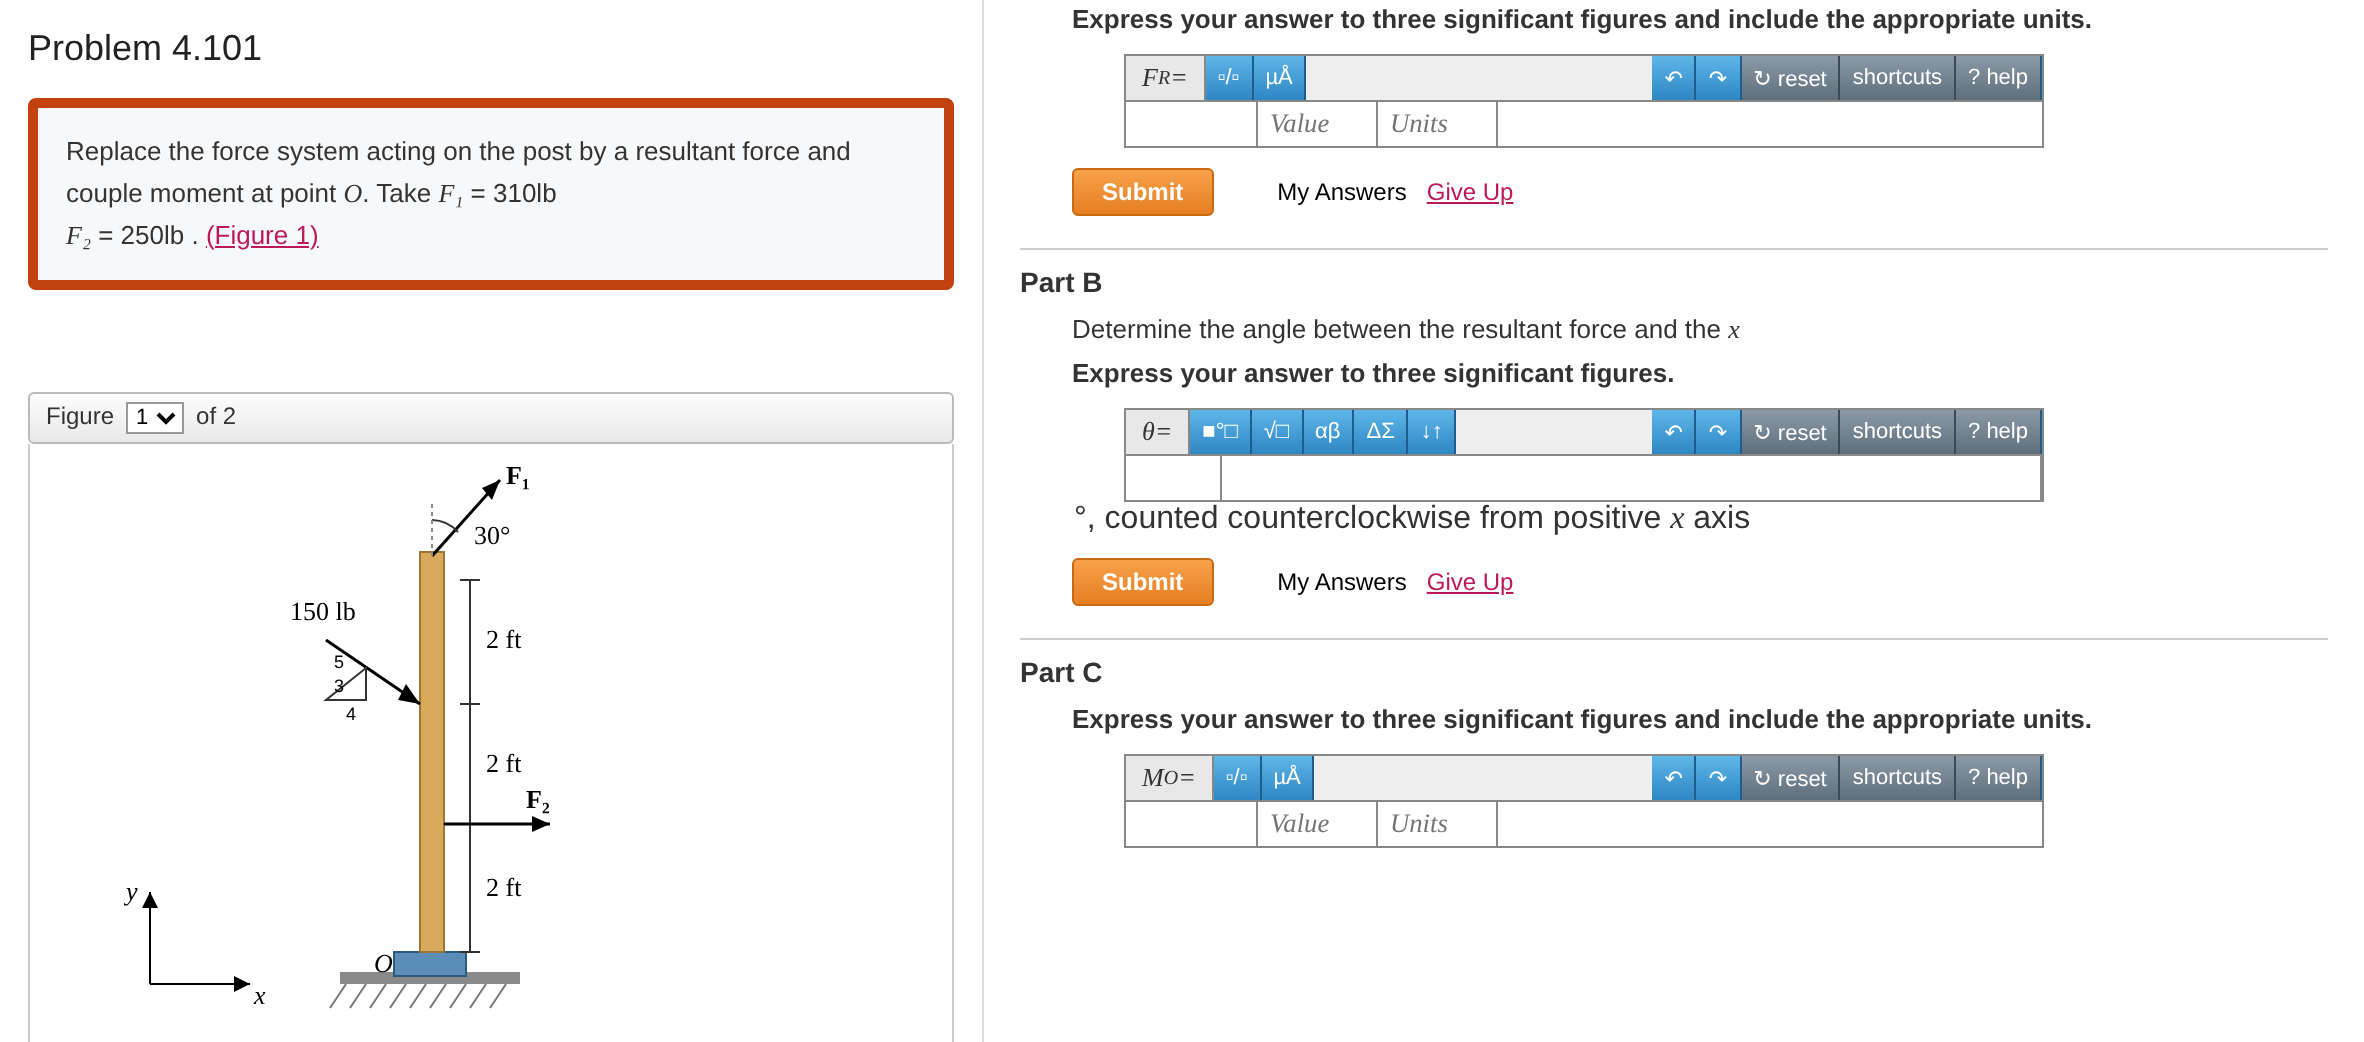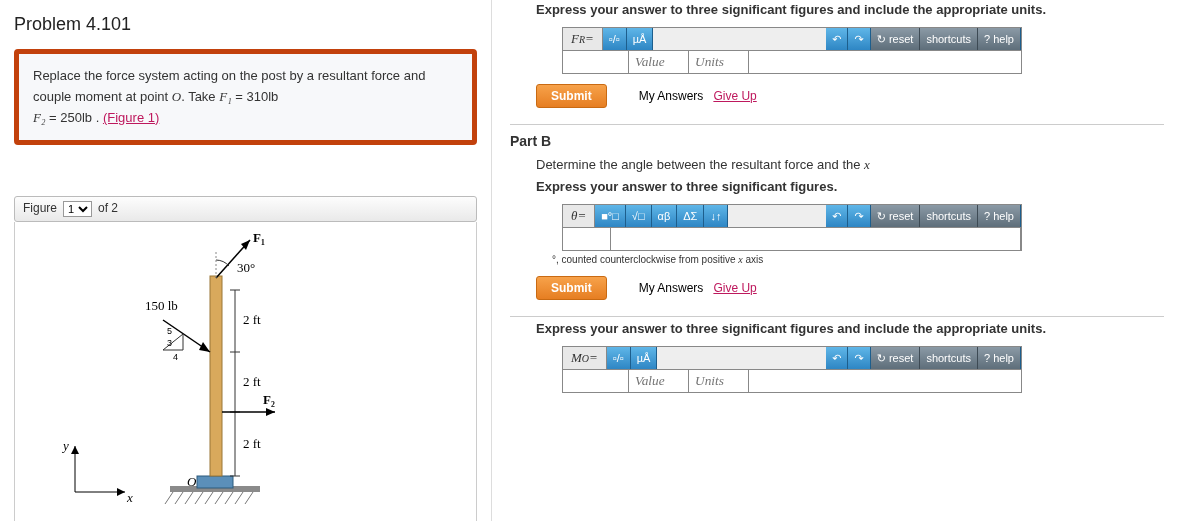--- a/index.html
+++ b/index.html
@@ -27,21 +27,21 @@
 .ab-input .val{width:60px}
 .ab-input .unit{width:60px}
 .ab-input .wide{flex:1}
 .submit-row{margin:10px 0 16px 26px;display:flex;align-items:center;gap:32px;font-size:12px}
 .btn-submit{background:linear-gradient(#f7a24a,#e67e22);color:#fff;border:1px solid #c96a12;border-radius:3px;padding:4px 14px;font-weight:bold;cursor:pointer;font-size:12px}
 .link{color:#be185d;text-decoration:underline;cursor:pointer}
 .mylink{color:#000000}
 .hr{border-top:1px solid #ccc;margin:4px 0}
 .it{font-style:italic;font-family:'Times New Roman',serif}
 .sub{font-size:10px;vertical-align:sub}
-.suffix{display:inline-block;vertical-align:middle;margin-left:16px;font-size:10px}
+.suffix{display:inline-block;vertical-align:middle;margin-left:1px;font-size:16px}
 svg{position:absolute;left:0;top:0}
 .svgtxt{font-family:'Times New Roman',serif;font-size:13px}
 </style>
 </head>
 <body>
 
 <div class="layout">
 <div class="left">
   <div class="prob-title">Problem 4.101</div>
   <div class="prob-box">
@@ -180,20 +180,21 @@
       </div>
     </div>
     <span class="suffix"><span>°, counted counterclockwise from positive </span><span class="it">x</span><span> axis</span></span>
   </div>
   <div class="submit-row">
     <button class="btn-submit">Submit</button>
     <span><span class="mylink">My Answers</span>&nbsp;&nbsp;&nbsp;<span class="link">Give Up</span></span>
   </div>
   <div class="hr"></div>
 
+  <div class="part-lbl">Part C</div>
   <div class="prompt bold">Express your answer to three significant figures and include the appropriate units.</div>
 
   <div style="margin-left:26px;margin-top:10px">
     <div class="answer-box">
       <div class="ab-toolbar">
         <div class="ab-eq">
               <span class="it">M</span>
               <span class="it sub">O</span>
               <span> = </span>
             </div>

